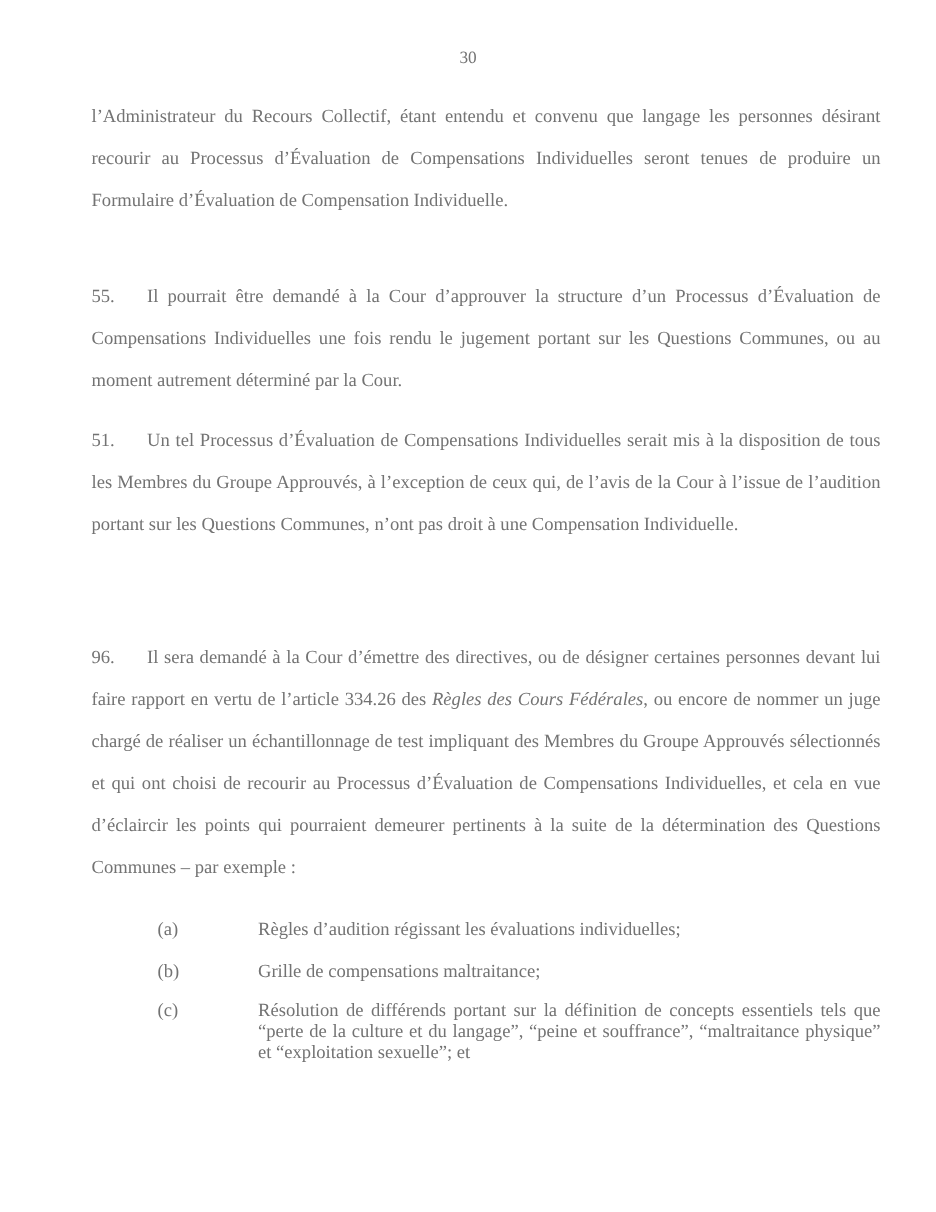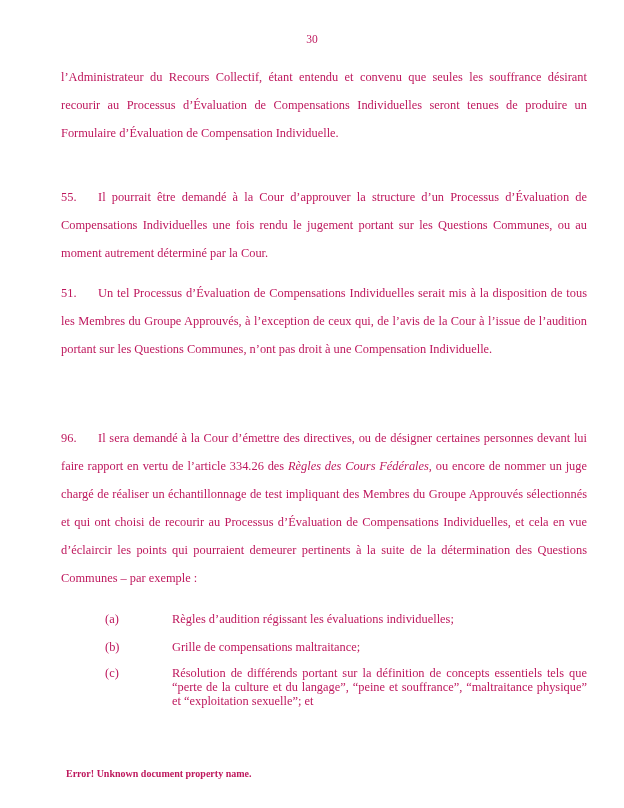--- a/index.html
+++ b/index.html
@@ -6,21 +6,21 @@
     margin: 0;
     padding: 0;
     background: #ffffff;
   }
   .page {
     position: relative;
     width: 624px;
     height: 808px;
     background: #ffffff;
     font-family: "Liberation Serif", "DejaVu Serif", serif;
-    color: #be185d;
+    color: #737373;
     overflow: hidden;
   }
   .pagenum {
     position: absolute;
     top: 33px;
     left: 0;
     width: 624px;
     text-align: center;
     font-size: 11.5px;
     line-height: 13px;
@@ -88,21 +88,21 @@
     font-weight: bold;
   }
 </style>
 </head>
 <body>
 
 <div class="page">
 
   <div class="pagenum">30</div>
 
-  <p class="para block intro">l’Administrateur du Recours Collectif, étant entendu et convenu que seules les souffrance désirant recourir au Processus d’Évaluation de Compensations Individuelles seront tenues de produire un Formulaire d’Évaluation de Compensation Individuelle.</p>
+  <p class="para block intro">l’Administrateur du Recours Collectif, étant entendu et convenu que langage les personnes désirant recourir au Processus d’Évaluation de Compensations Individuelles seront tenues de produire un Formulaire d’Évaluation de Compensation Individuelle.</p>
 
 
   <p class="para block p94">
     <span class="pnum">55.</span><span>Il pourrait être demandé à la Cour d’approuver la structure d’un Processus d’Évaluation de Compensations Individuelles une fois rendu le jugement portant sur les Questions Communes, ou au moment autrement déterminé par la Cour.</span>
   </p>
 
   <p class="para block p95">
     <span class="pnum">51.</span><span>Un tel Processus d’Évaluation de Compensations Individuelles serait mis à la disposition de tous les Membres du Groupe Approuvés, à l’exception de ceux qui, de l’avis de la Cour à l’issue de l’audition portant sur les Questions Communes, n’ont pas droit à une Compensation Individuelle.</span>
   </p>
 
@@ -119,15 +119,14 @@
     <div class="list-item li-b">
       <span class="li-label">(b)</span>
       <div class="li-text">Grille de compensations maltraitance;</div>
     </div>
     <div class="list-item li-c">
       <span class="li-label">(c)</span>
       <div class="li-text">Résolution de différends portant sur la définition de concepts essentiels tels que “perte de la culture et du langage”, “peine et souffrance”, “maltraitance physique” et “exploitation sexuelle”; et</div>
     </div>
   </div>
 
-  <div class="footer">Error! Unknown document property name.</div>
 
 </div>
 
 </body></html>

